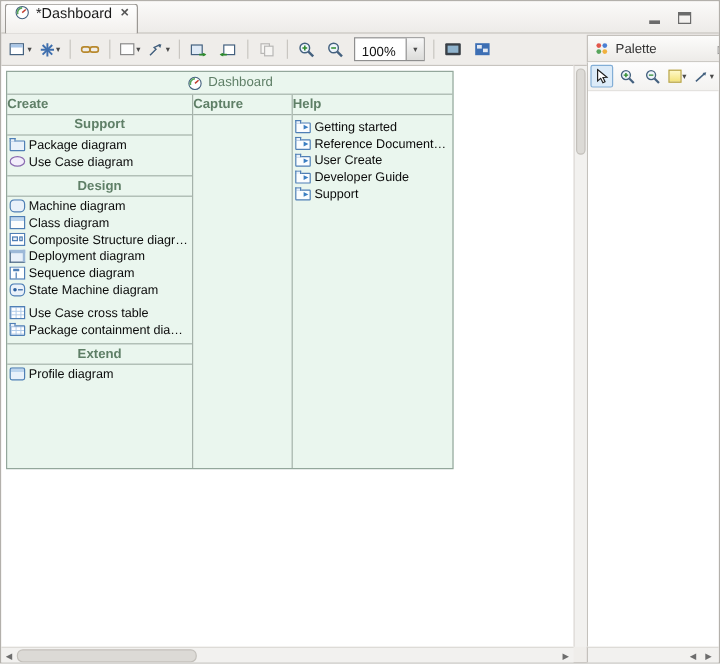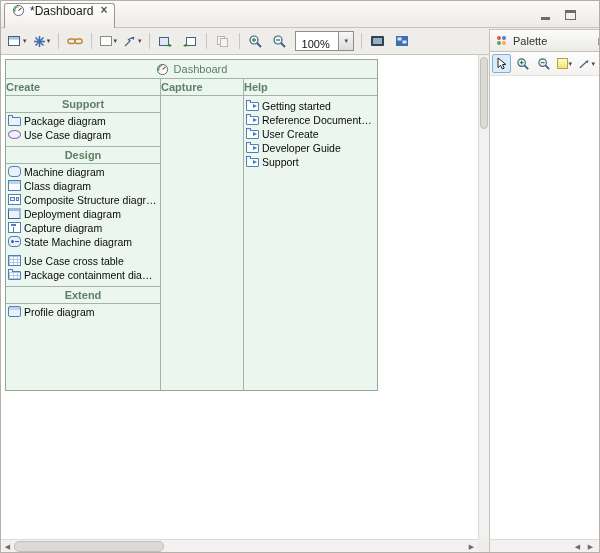--- a/index.html
+++ b/index.html
@@ -311,21 +311,21 @@
               <div class="item">
                 <span class="i" data-icon="composite-structure-diagram-icon"></span>
                 <span class="lbl">Composite Structure diagram</span>
               </div>
               <div class="item">
                 <span class="i" data-icon="deployment-diagram-icon"></span>
                 <span class="lbl">Deployment diagram</span>
               </div>
               <div class="item">
                 <span class="i" data-icon="sequence-diagram-icon"></span>
-                <span class="lbl">Capture diagram</span>
+                <span class="lbl">Sequence diagram</span>
               </div>
               <div class="item">
                 <span class="i" data-icon="state-machine-diagram-icon"></span>
                 <span class="lbl">State Machine diagram</span>
               </div>
             </div>
           </div>
 
           <div class="sec">
             <div class="items">

